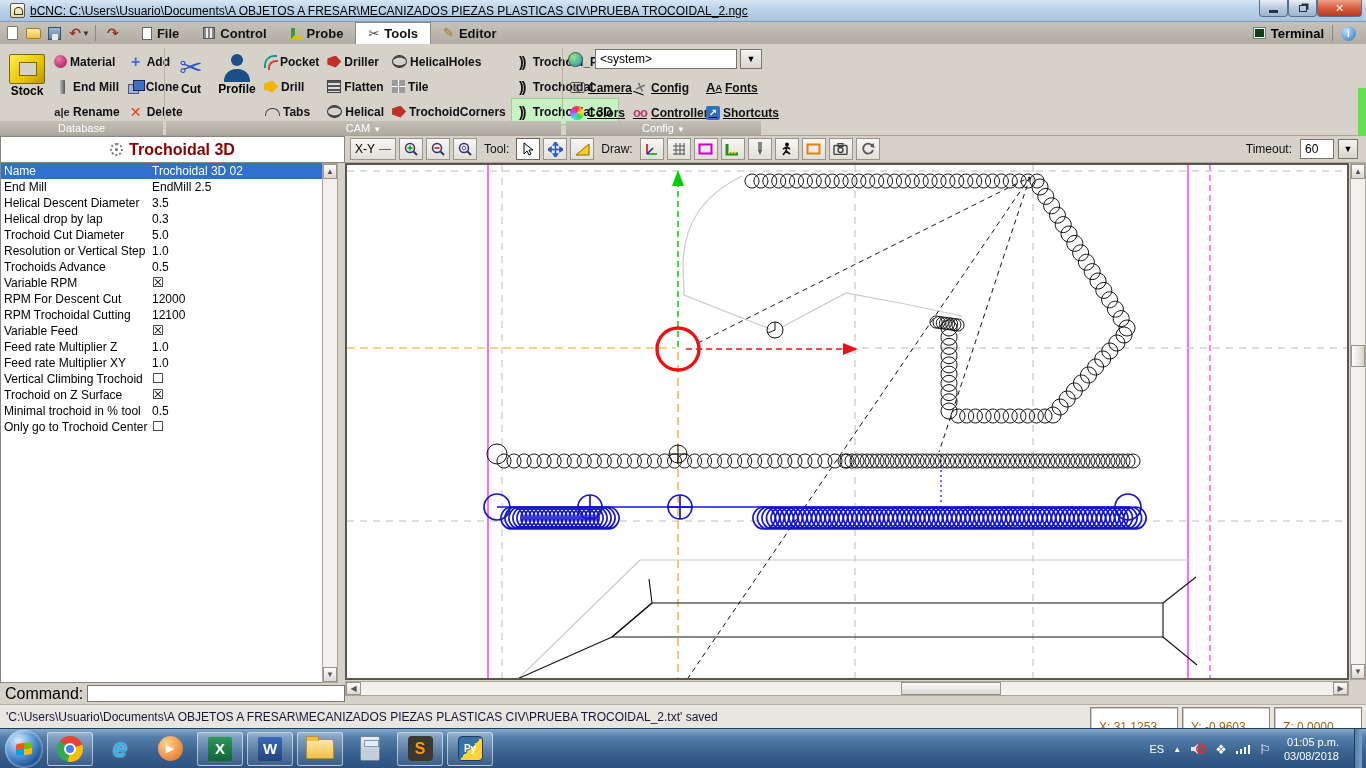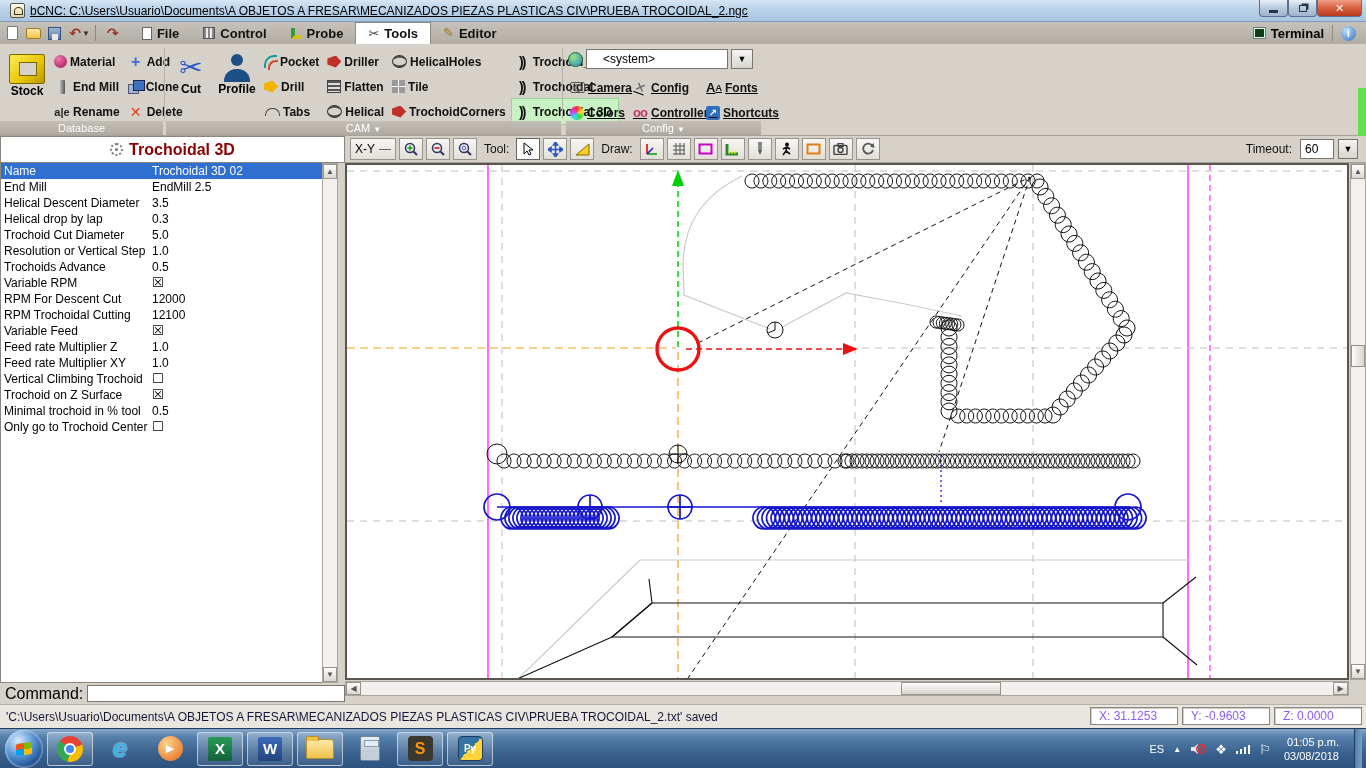--- a/index.html
+++ b/index.html
@@ -88,21 +88,21 @@
   .ri-camera { width:15px; height:11px; border:1.5px solid #555; border-radius:2px; }
   .ri-camera::after { content:""; width:6px; height:6px; border:1.5px solid #555; border-radius:50%; }
   .ri-config::before { content:"✕"; transform:rotate(20deg); font-weight:900; color:#667; font-size:13px; }
   .ri-fonts::before { content:"A"; font-weight:900; font-size:13px; }
   .ri-fonts::after { content:"A"; font-weight:900; font-size:9px; }
   .ri-colors { width:14px; height:14px; border-radius:50%; background:conic-gradient(#f33,#fd3,#3d3,#3df,#d3f,#f33); }
   .ri-controller::before { content:"oo"; font-weight:900; color:#c03a70; font-size:13px; letter-spacing:-1px; }
   .ri-shortcuts { width:14px; height:14px; background:#2f6fc0; border-radius:2px; color:#fff; font-size:10px; font-weight:bold; }
   .ri-shortcuts::before { content:"↗"; }
   #sys-combo { display:flex; align-items:center; gap:3px; }
-  #sys-select { width:142px; height:20px; background:#fff; border:1px solid #7a766e; font-size:12px; padding:2px 16px; display:flex; align-items:center; }
+  #sys-select { width:142px; height:20px; background:#fff; border:1px solid #7a766e; font-size:12px; padding:2px 4px; display:flex; align-items:center;margin-left:9px; }
   #sys-drop { width:22px; height:20px; border:1px solid #7a766e; background:linear-gradient(#f5f4f1,#d9d6cf); font-size:9px; display:flex; align-items:center; justify-content:center; }
   #green-strip { left:1358px; top:44px; width:8px; height:78px; background:#62e050; }
 
   
   #panel-header { left:0; top:136px; width:345px; height:27px; background:#fff; border:1px solid #8a867e;
     display:flex; align-items:center; justify-content:center; gap:6px; }
   #panel-title { color:#8b0000; font-size:16px; font-weight:bold; }
   .gear { width:13px; height:13px; border:2px dotted #777; border-radius:50%; position:relative; }
   .gear::after { content:""; position:absolute; left:3px; top:3px; width:3px; height:3px; background:#777; border-radius:50%; }
   #canvas-toolbar { left:345px; top:136px; width:1021px; height:27px; background:#d6d2ca; border-bottom:1px solid #a7a39b;
@@ -136,22 +136,22 @@
     font-size:8px; color:#555; text-align:center; line-height:12px; }
   #canvas-hthumb { position:absolute; left:555px; top:0; width:100px; height:13px; background:linear-gradient(#fdfdfc,#d8d5ce); border:1px solid #98948c; }
 
   
   #command-row { left:0; top:684px; width:345px; height:19px; display:flex; align-items:center; }
   #command-label { font-size:16px; margin-left:5px; }
   #command-input { margin-left:4px; width:268px; height:17px; background:#fff; border:1px solid #7a766e; font-size:12px; padding:0 3px; font-family:inherit; }
   #status-row { left:0; top:704px; width:1366px; height:24px; background:#e9e6df; border-top:1px solid #b5b1a9; display:flex; align-items:center; }
   #status-msg { margin-left:6px; font-size:12px; color:#16163a; white-space:nowrap; }
   #coords { position:absolute; right:4px; top:2px; display:flex; gap:4px; }
-  .coordbox { background:#fff; border:1px solid #8a867e; box-shadow:inset 1px 1px 0 #ccc; color:#8b5cf6; font-size:12px;
-    padding:0 8px; min-width:88px; height:18px; line-height:16px; }
+  .coordbox { background:#fff; border:1px solid #8a867e; box-shadow:inset 1px 1px 0 #ccc; color:#a16207; font-size:12px;
+    padding:11px 8px; min-width:88px; height:18px; line-height:16px; }
 
   
   #taskbar { left:0; top:728px; width:1366px; height:40px;
     background:linear-gradient(#88a8c8,#5580ab 20%,#3a628e 60%,#2d5280); border-top:1px solid #1d3c60;
     display:flex; align-items:center; }
   #start-orb { width:38px; height:38px; margin-left:5px; border-radius:50%;
     background:radial-gradient(circle at 35% 28%,#d8ecff,#4f8ed0 45%,#123f7e 80%); box-shadow:inset 0 0 3px #fff; position:relative; flex:none; }
   #start-orb::after { content:""; position:absolute; left:11px; top:13px; width:16px; height:12px; border-radius:2px;
     background:conic-gradient(#7eb902 0 25%,#fbbc09 0 50%,#00a1f1 0 75%,#f65314 0 100%); transform:skewY(-6deg); }
   .tb-item { height:34px; min-width:46px; margin-left:4px; display:flex; align-items:center; justify-content:center; border-radius:3px; flex:none; }

